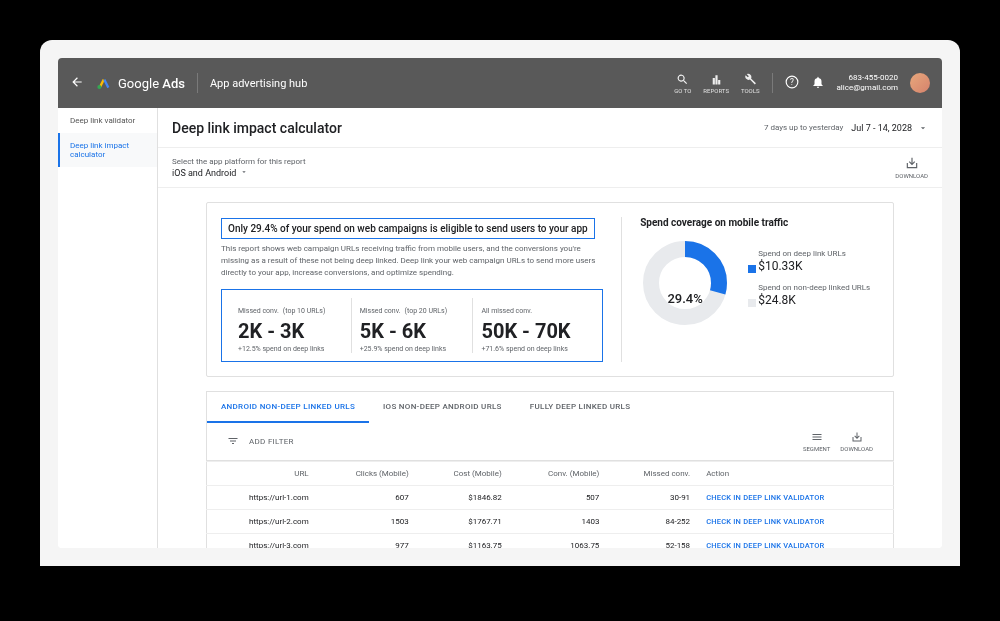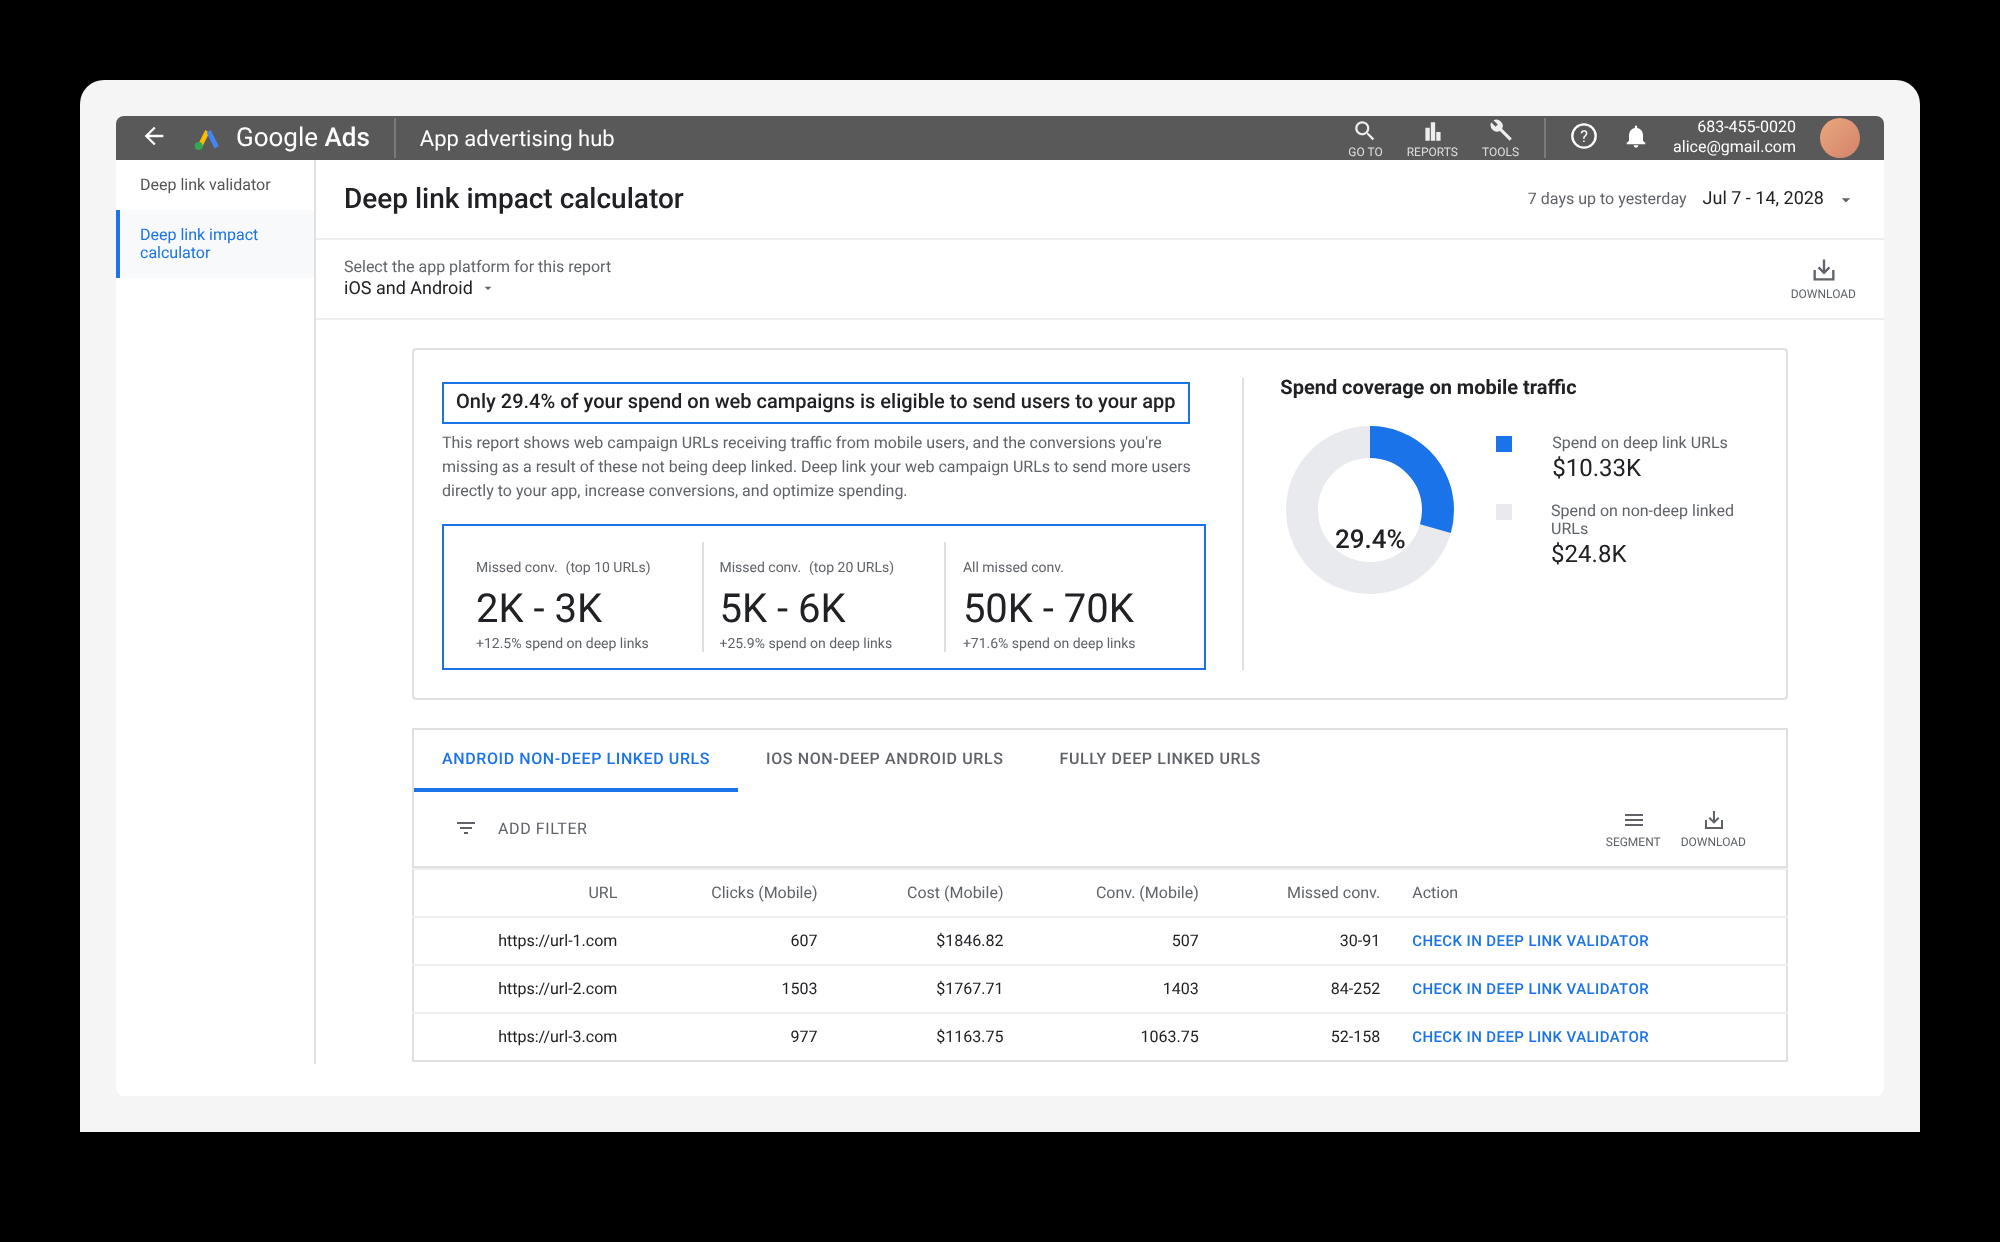--- a/index.html
+++ b/index.html
@@ -1,19 +1,19 @@
 <!DOCTYPE html>
 <html><head>
 <meta charset="utf-8">
 <style>
 *{box-sizing:border-box;margin:0;padding:0}
 body{font-family:Roboto,Arial,sans-serif;background:#000;display:flex;justify-content:center;align-items:flex-start;padding:40px 0 0}
 .laptop{width:920px;background:#f5f5f5;border-radius:12px 12px 0 0;padding:18px;box-shadow:0 20px 60px rgba(0,0,0,0.3)}
 .screen{background:#fff;border-radius:4px;overflow:hidden;height:490px}
-.header{background:#595959;height:22px;display:flex;align-items:center;padding:0 12px;color:#fff}
+.header{background:#595959;height:50px;display:flex;align-items:center;padding:0 12px;color:#fff}
 .back-arrow{width:16px;cursor:pointer}
 .logo{display:flex;align-items:center;margin-left:10px;gap:6px}
 .logo-icon{display:flex}
 .brand{font-size:13px;font-weight:400}
 .brand strong{font-weight:500}
 .divider{width:1px;height:20px;background:#7a7a7a;margin:0 12px}
 .hub-title{font-size:11px}
 .spacer{flex:1}
 .header-actions{display:flex;align-items:center;gap:12px}
 .header-icon{display:flex;flex-direction:column;align-items:center;cursor:pointer;gap:1px}
@@ -39,30 +39,30 @@
 .content{padding:14px 48px;background:#fff}
 .top-card{display:flex;gap:18px;border:1px solid #e0e0e0;padding:14px;border-radius:2px}
 .left-panel{flex:1.6}
 .headline{border:1.5px solid #1a73e8;padding:4px 6px;font-size:10px;font-weight:500;color:#202124;display:inline-block}
 .desc{font-size:8px;color:#5f6368;margin-top:4px;line-height:1.5}
 .metrics{border:1.5px solid #1a73e8;margin-top:10px;display:flex;padding:8px}
 .metric{flex:1;padding:0 8px}
 .metric + .metric{border-left:1px solid #e0e0e0}
 .metric-label{font-size:7px;color:#5f6368}
 .metric-sub{font-size:7px;color:#5f6368}
-.metric-val{font-size:20px;font-weight:400;color:#202124;margin:2px 0}
+.metric-val{font-size:20px;font-weight:700;color:#202124;margin:2px 0}
 .metric-delta{font-size:7px;color:#5f6368}
 .right-panel{flex:1;border-left:1px solid #e0e0e0;padding-left:18px}
 .chart-title{font-size:10px;font-weight:700;color:#202124;margin-bottom:10px}
 .chart-row{display:flex;align-items:center;gap:18px}
 .donut{position:relative;width:90px;height:90px}
 .donut svg{transform:rotate(-90deg)}
 .donut-center{position:absolute;top:15px;left:0;width:100%;height:100%;display:flex;align-items:center;justify-content:center;font-size:13px;font-weight:500;color:#202124}
 .legend{font-size:8px}
-.legend-item{display:flex;align-items:flex-start;gap:20px;margin-bottom:10px}
+.legend-item{display:flex;align-items:flex-end;gap:2px;margin-bottom:10px}
 .swatch{width:8px;height:8px;margin-top:1px}
 .legend-label{color:#5f6368}
 .legend-val{font-size:12px;color:#202124;margin-top:1px}
 .tabs{display:flex;border:1px solid #e0e0e0;border-bottom:none;margin-top:14px}
 .tab{padding:10px 14px;font-size:8px;font-weight:500;color:#5f6368;cursor:pointer;letter-spacing:0.3px}
 .tab.active{color:#1a73e8;border-bottom:2px solid #1a73e8}
 .filter-bar{border:1px solid #e0e0e0;border-top:none;display:flex;align-items:center;padding:8px 20px;gap:10px}
 .filter-icon{cursor:pointer}
 .add-filter{font-size:8px;color:#5f6368;cursor:pointer;letter-spacing:0.3px}
 .tool-btn{display:flex;flex-direction:column;align-items:center;gap:2px;cursor:pointer}

